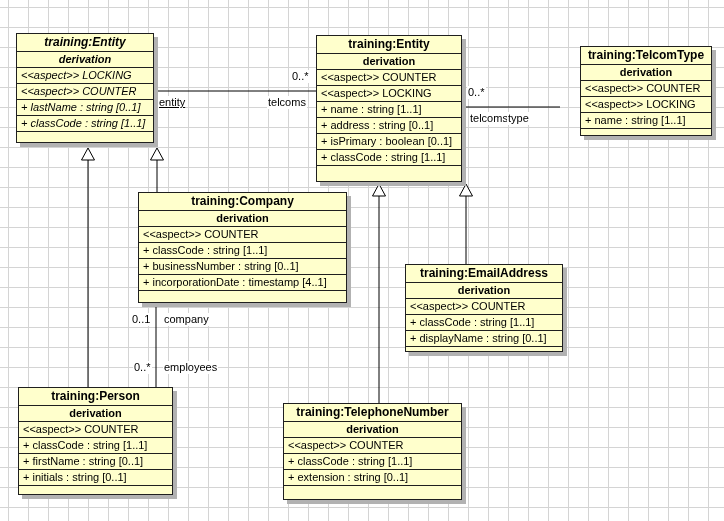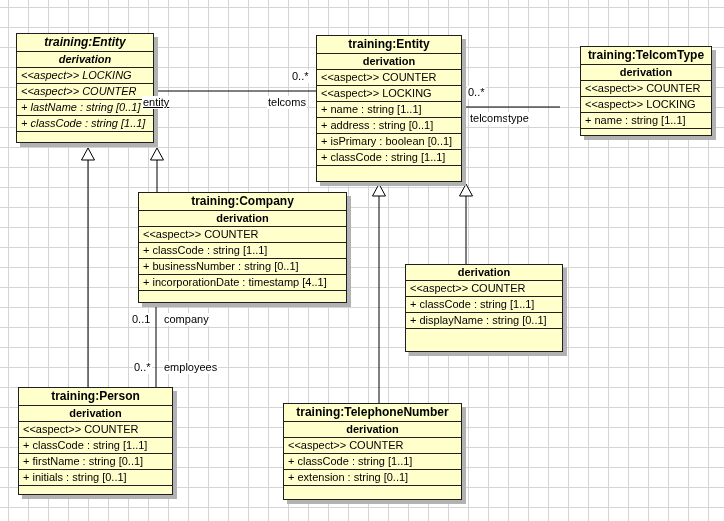--- a/index.html
+++ b/index.html
@@ -110,20 +110,21 @@
     <div class="uml-title">training:Company</div>
     <div class="uml-sub">derivation</div>
     <div class="uml-row">&lt;&lt;aspect&gt;&gt; COUNTER</div>
     <div class="uml-row">+ classCode : string [1..1]</div>
     <div class="uml-row">+ businessNumber : string [0..1]</div>
     <div class="uml-row">+ incorporationDate : timestamp [4..1]</div>
     <div class="uml-pad"></div>
   </div>
 
   <div class="uml-class" style="left:405px; top:264px; width:158px; height:88px;">
+    <div class="uml-title">training:EmailAddress</div>
     <div class="uml-sub">derivation</div>
     <div class="uml-row">&lt;&lt;aspect&gt;&gt; COUNTER</div>
     <div class="uml-row">+ classCode : string [1..1]</div>
     <div class="uml-row">+ displayName : string [0..1]</div>
     <div class="uml-pad"></div>
   </div>
 
   <div class="uml-class" style="left:18px; top:387px; width:155px; height:108px;">
     <div class="uml-title">training:Person</div>
     <div class="uml-sub">derivation</div>
@@ -137,21 +138,21 @@
   <div class="uml-class" style="left:283px; top:403px; width:179px; height:97px;">
     <div class="uml-title">training:TelephoneNumber</div>
     <div class="uml-sub">derivation</div>
     <div class="uml-row">&lt;&lt;aspect&gt;&gt; COUNTER</div>
     <div class="uml-row">+ classCode : string [1..1]</div>
     <div class="uml-row">+ extension : string [0..1]</div>
     <div class="uml-pad"></div>
   </div>
 
   <div class="dlabel" style="left:291px; top:70px;">0..*</div>
-  <div class="dlabel" style="left:142px; top:96px;text-decoration:underline;">entity</div>
+  <div class="dlabel" style="left:158px; top:96px;text-decoration:underline;">entity</div>
   <div class="dlabel" style="left:267px; top:96px;">telcoms</div>
 
   <div class="dlabel" style="left:467px; top:86px;">0..*</div>
   <div class="dlabel" style="left:469px; top:112px;">telcoms</div>
   <div class="dlabel" style="left:507px; top:112px;">type</div>
 
   <div class="dlabel" style="left:131px; top:313px;">0..1</div>
   <div class="dlabel" style="left:163px; top:313px;">company</div>
   <div class="dlabel" style="left:133px; top:361px;">0..*</div>
   <div class="dlabel" style="left:163px; top:361px;">employees</div>

